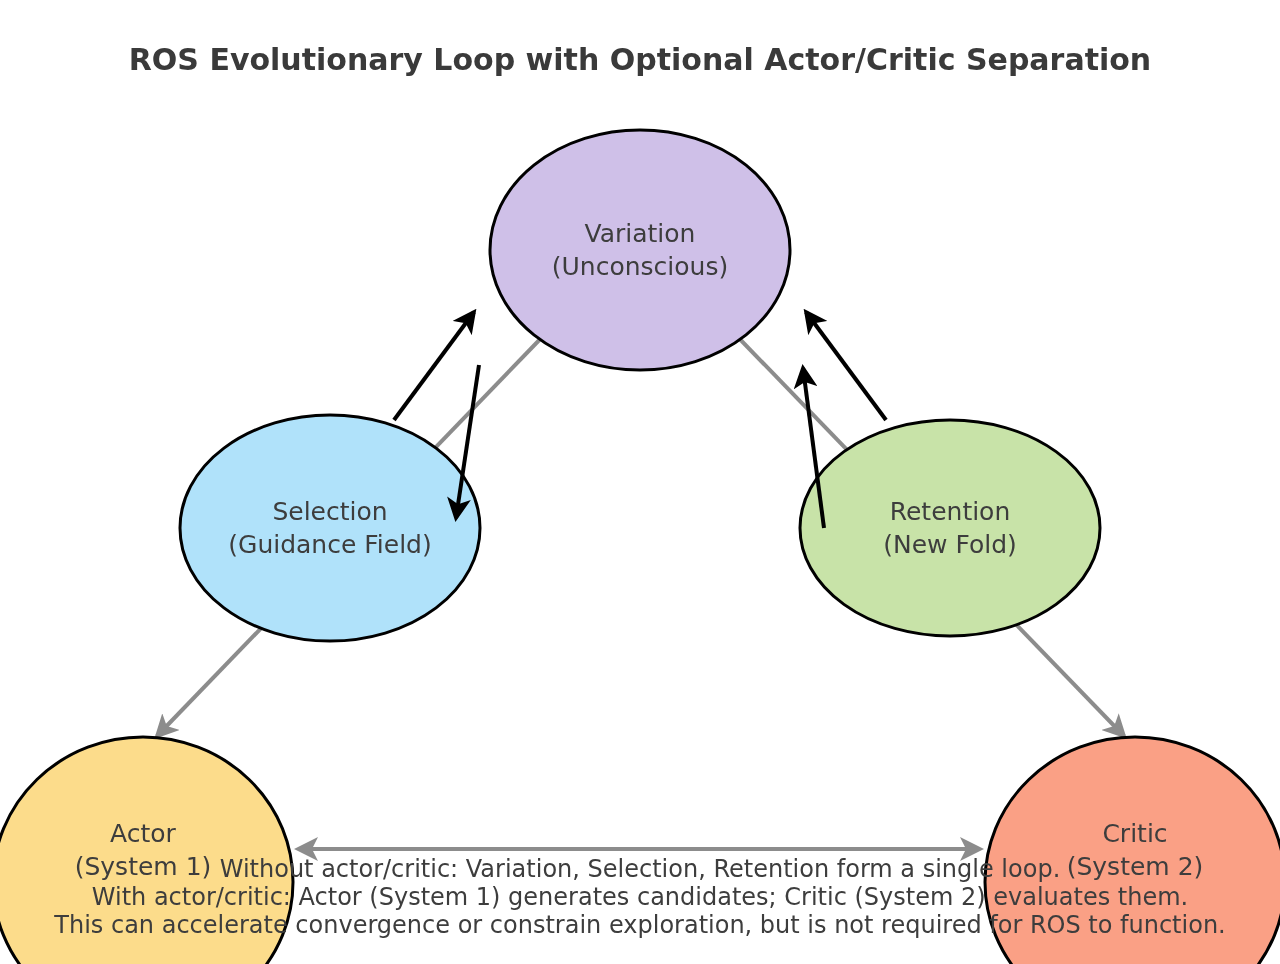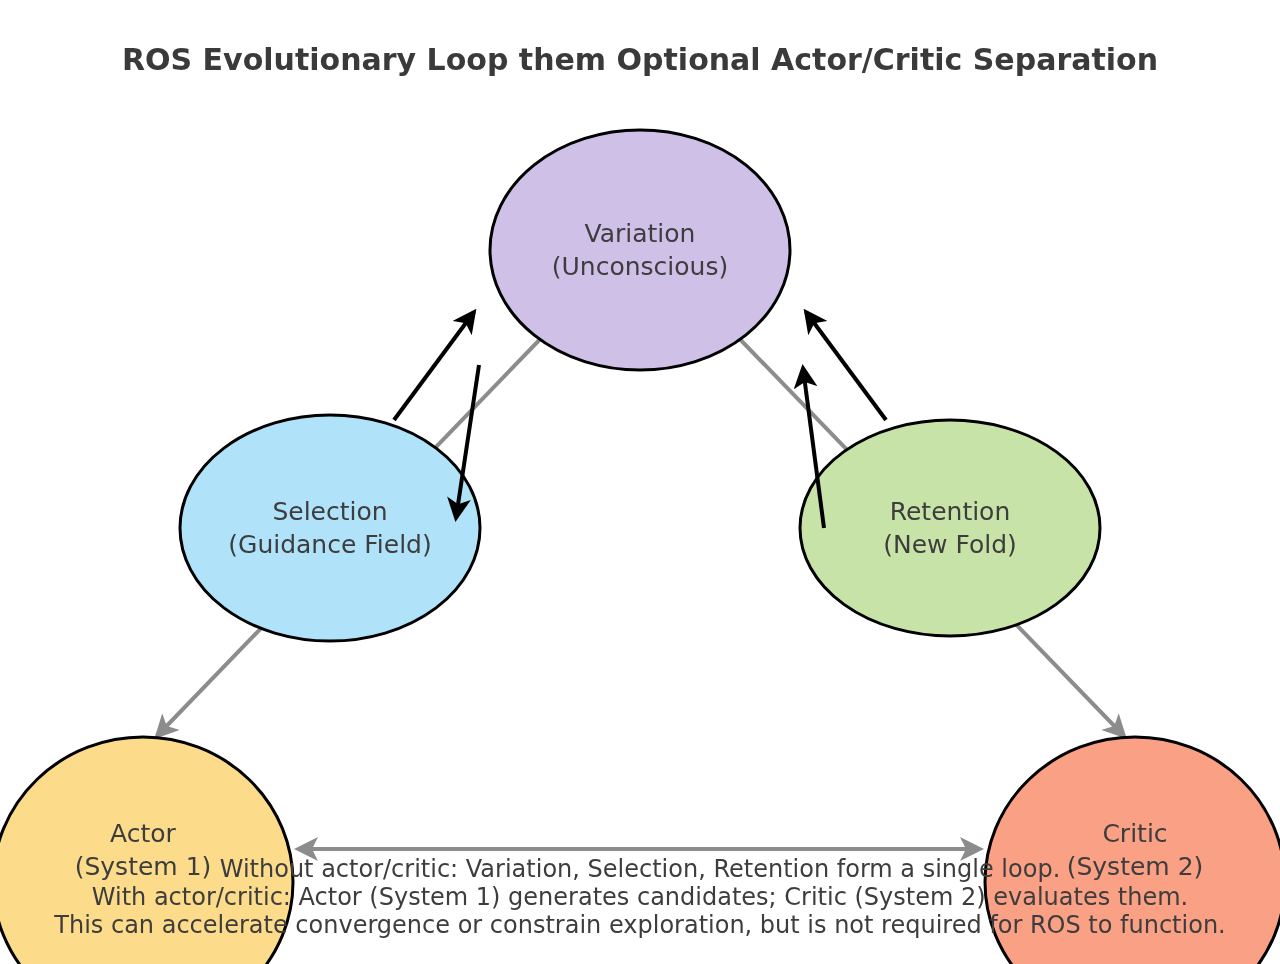--- a/index.html
+++ b/index.html
@@ -54,21 +54,21 @@
   }
   .edge-black {
     stroke: #000000;
     stroke-width: 4;
     fill: none;
   }
 </style>
 </head>
 <body>
 
-<div id="diagram-title">ROS Evolutionary Loop them Optional Actor/Critic Separation</div>
+<div id="diagram-title">ROS Evolutionary Loop with Optional Actor/Critic Separation</div>
 
 <svg id="canvas" viewBox="0 0 1280 964" xmlns="http://www.w3.org/2000/svg">
 
   <defs>
     <marker id="arrow-gray" viewBox="0 0 12 12" refX="10" refY="6" markerWidth="6" markerHeight="6" orient="auto-start-reverse">
       <path d="M 0 0 L 12 6 L 0 12 L 3 6 z" fill="#8c8c8c"></path>
     </marker>
     <marker id="arrow-black" viewBox="0 0 12 12" refX="10" refY="6" markerWidth="6" markerHeight="6" orient="auto-start-reverse">
       <path d="M 0 0 L 12 6 L 0 12 L 3 6 z" fill="#000000"></path>
     </marker>

